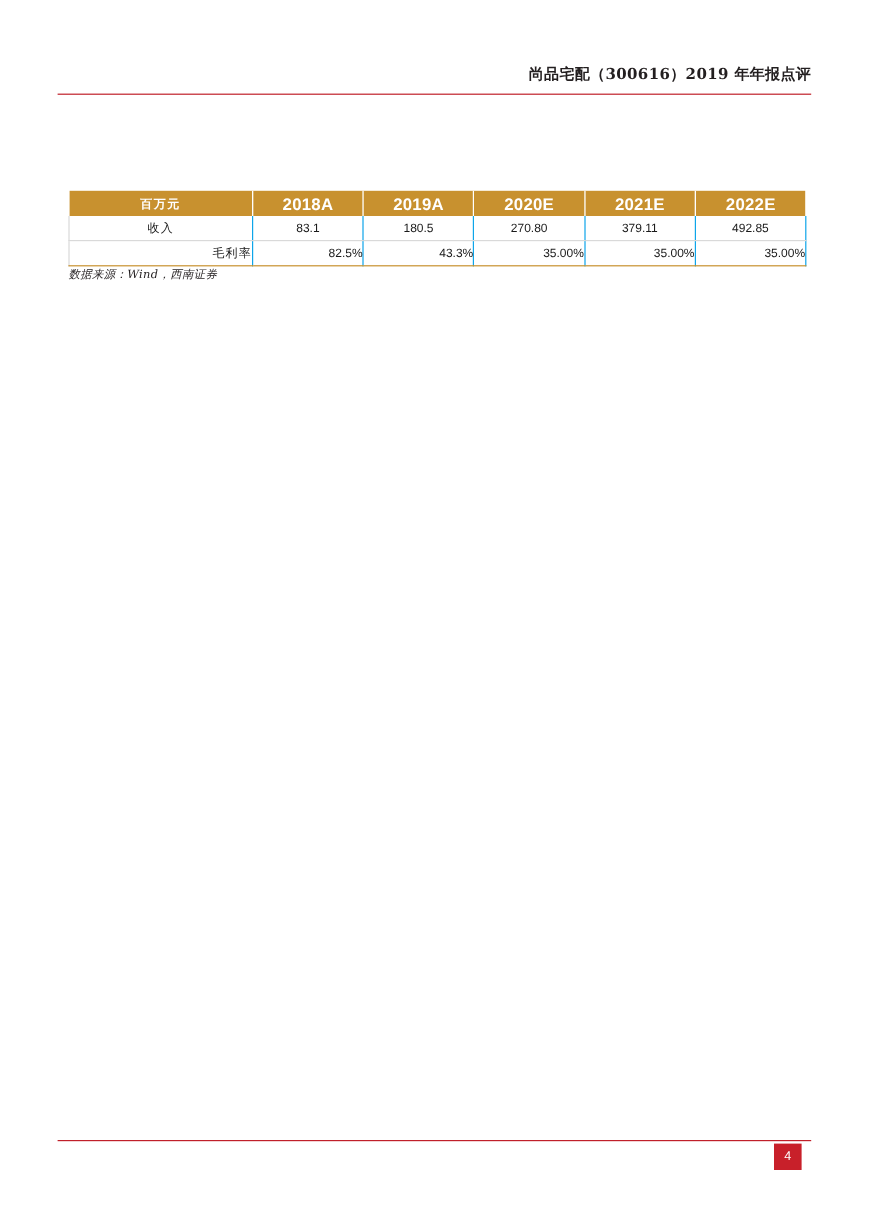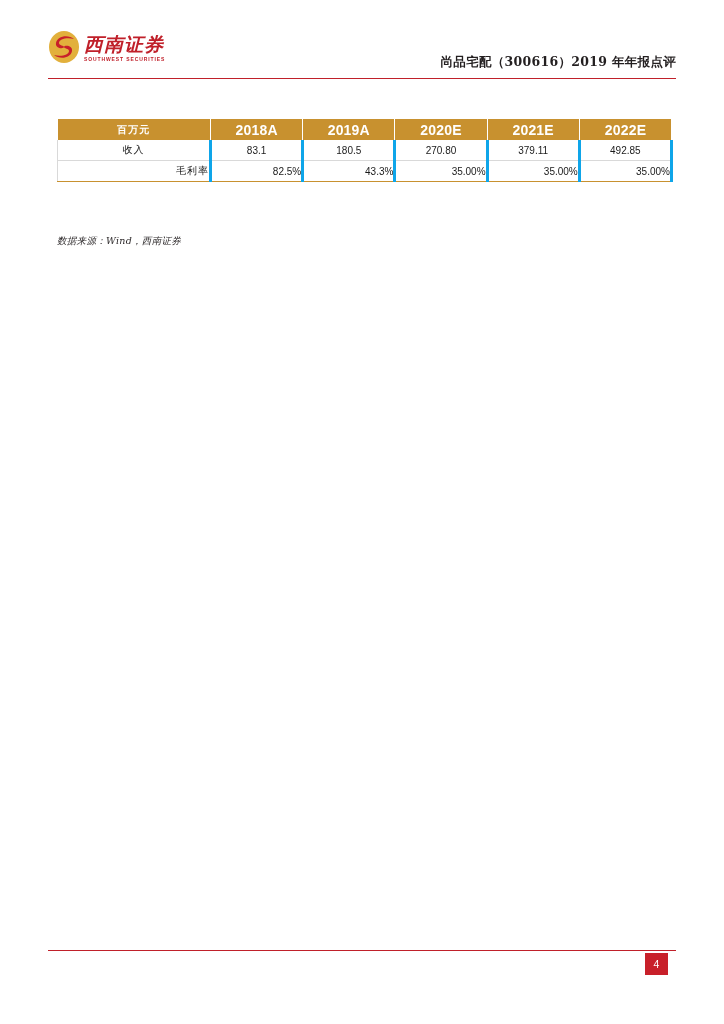--- a/index.html
+++ b/index.html
@@ -106,20 +106,21 @@
     left: 57px;
     top: 119px;
     width: 614px;
   }
 
   table.fin-table {
     width: 614px;
     border-collapse: collapse;
     table-layout: fixed;
     font-family: "Liberation Sans", sans-serif;
+    margin-top: 40px;
   }
 
   table.fin-table col.c0 { width: 153px; }
   table.fin-table col.cx { width: 92.2px; }
 
   table.fin-table thead th {
     background: #c8912f;
     color: #ffffff;
     font-size: 14px;
     font-weight: bold;
@@ -138,21 +139,21 @@
     font-size: 10px;
     letter-spacing: 1.2px;
   }
 
   table.fin-table tbody td {
     height: 20px;
     text-align: center;
     vertical-align: middle;
     font-size: 10px;
     color: #1a1a1a;
-    border-right: 3px solid #0ea5e9;
+    border-right: 1px solid #0ea5e9;
     border-bottom: 1px solid #d9d9d9;
     padding: 0;
   }
   table.fin-table tbody tr td:first-child {
     border-left: 1px solid #d9d9d9;
     font-family: "DejaVu Serif", "Liberation Serif", serif;
     letter-spacing: 1px;
   }
   table.fin-table tbody tr td:first-child.latin {
     font-family: "Liberation Sans", sans-serif;
@@ -166,21 +167,20 @@
   .source-note {
     position: absolute;
     left: 57px;
     top: 223px;
     font-family: "DejaVu Serif", "Liberation Serif", serif;
     font-style: italic;
     font-size: 9.5px;
     color: #231f20;
     letter-spacing: 0.3px;
     white-space: nowrap;
-    margin-top: 12px;
   }
 
   
   .footer-rule {
     position: absolute;
     left: 48px;
     top: 950px;
     width: 628px;
     height: 0;
     border-top: 1.3px solid #c0202a;
@@ -213,33 +213,20 @@
     justify-content: center;
   }
 </style>
 </head>
 <body>
 
 <div class="page">
 
   <div class="doc-header">
 
-    <div class="logo-block">
-      <span class="logo-mark">
-        <svg width="32" height="34" viewBox="0 0 32 34" xmlns="http://www.w3.org/2000/svg">
-          <ellipse cx="16" cy="17" rx="15" ry="16" fill="#e2b03c"></ellipse>
-          <path d="M26 9 C20 4, 9 6, 8 13 C7 19, 16 19, 16 17 C16 15, 11 16, 11 13 C11 9, 19 7, 26 9 Z" fill="#c8202a"></path>
-          <path d="M6 25 C12 30, 23 28, 24 21 C25 15, 16 15, 16 17 C16 19, 21 18, 21 21 C21 25, 13 27, 6 25 Z" fill="#c8202a"></path>
-        </svg>
-      </span>
-      <span class="logo-words">
-        <span class="logo-cn">西南证券</span>
-        <span class="logo-en">SOUTHWEST SECURITIES</span>
-      </span>
-    </div>
 
     <div class="header-title">尚品宅配（300616）2019 年年报点评</div>
   </div>
 
   <div class="header-rule"></div>
 
   <div class="table-wrap">
     <table class="fin-table">
       <colgroup>
         <col class="c0">

